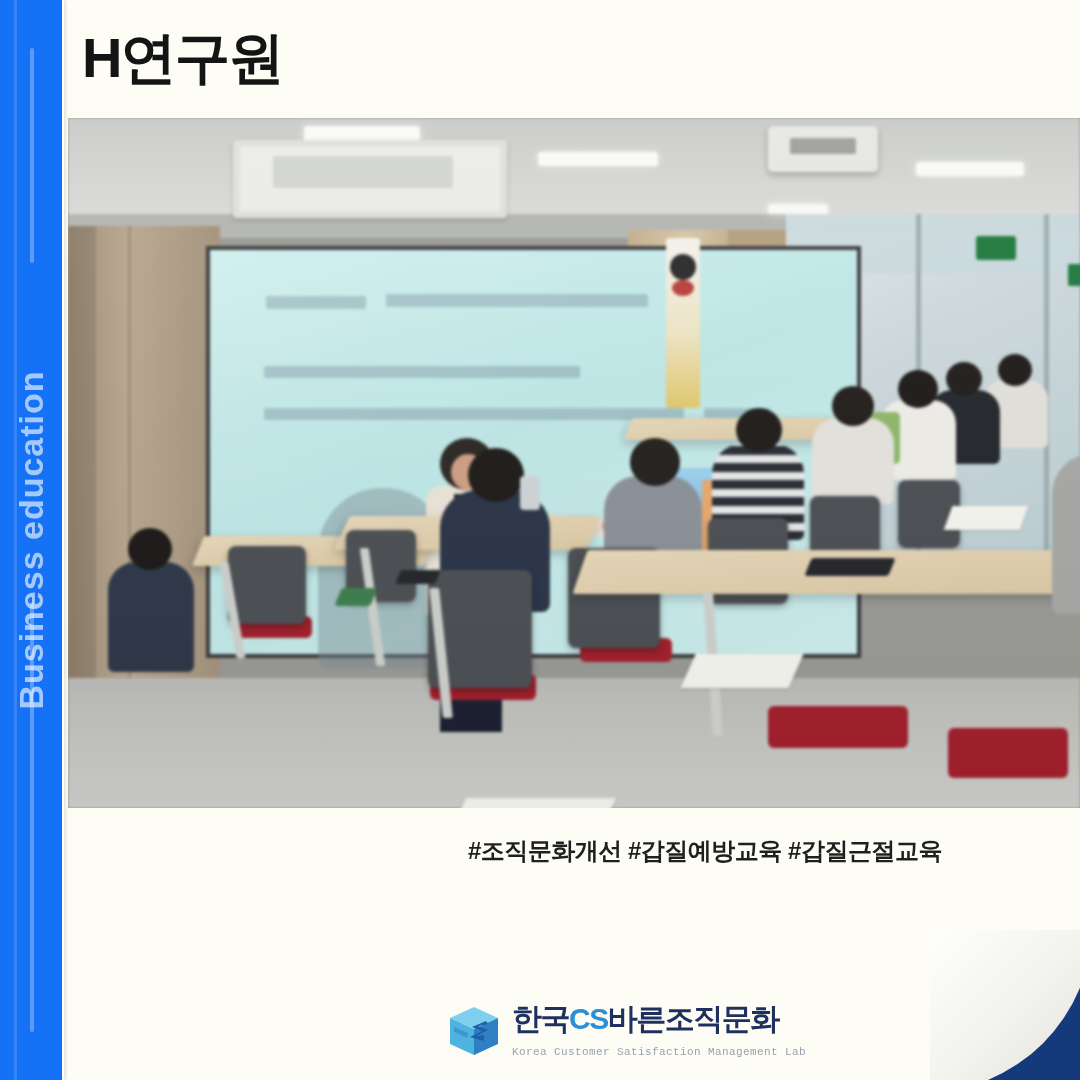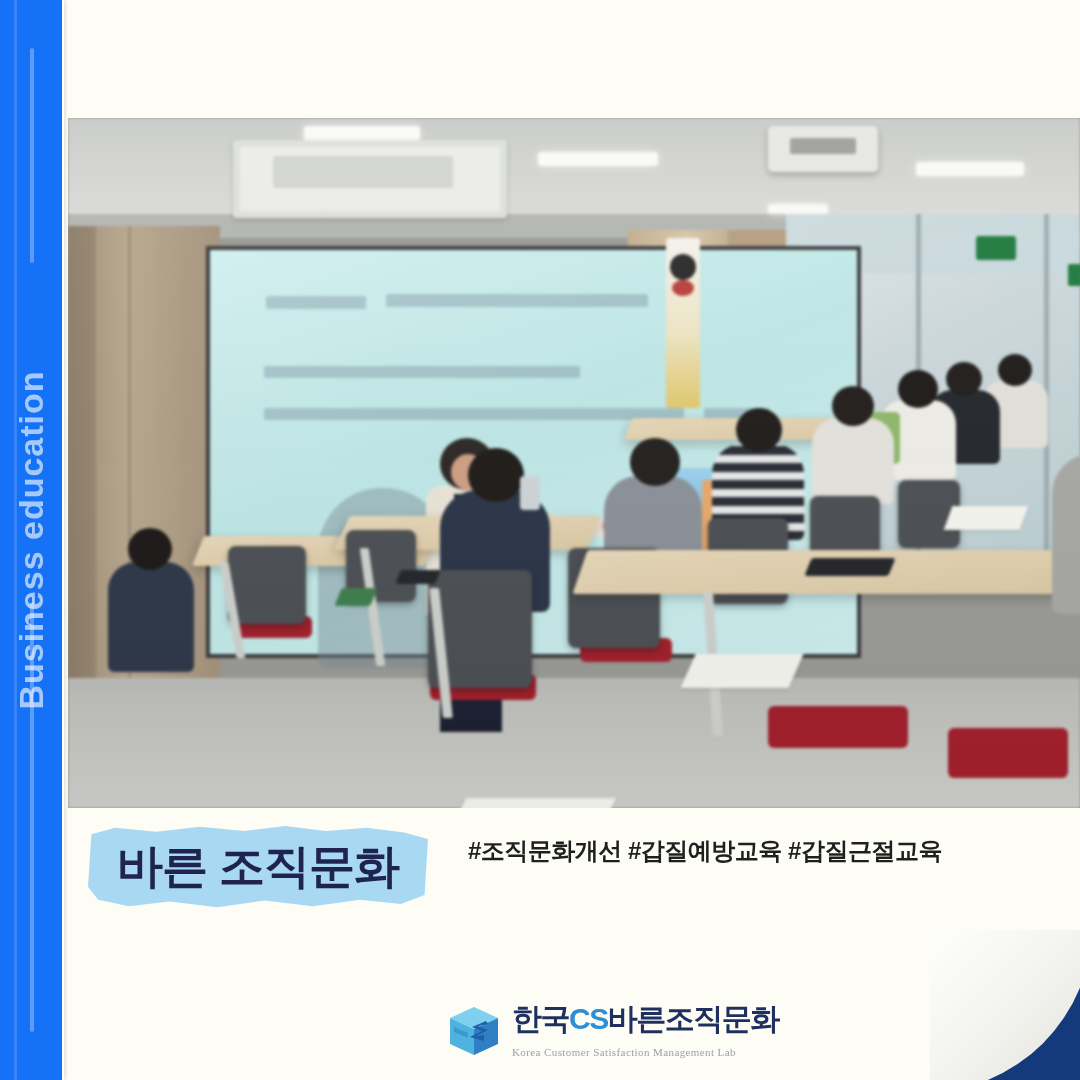--- a/index.html
+++ b/index.html
@@ -219,21 +219,21 @@
   }
 
   
   .logo{position:absolute;left:448px;top:1004px;display:flex;align-items:center;gap:12px;}
   .cube{width:52px;height:52px;position:relative;}
   .logo-txt{display:flex;flex-direction:column;line-height:1;}
   .logo-kr{font-size:30px;font-weight:900;letter-spacing:-1.5px;color:#1f2f5e;
     font-family:"Liberation Sans","DejaVu Sans",sans-serif;}
   .logo-kr .cs{color:#2b8fd6;}
   .logo-en{font-size:11px;color:#9aa2ad;letter-spacing:.4px;margin-top:13px;
-    font-family:Liberation Serif, serif;}
+    font-family:Liberation Mono, monospace;}
 
   
   .curl{position:absolute;right:0;bottom:0;width:150px;height:150px;overflow:hidden;}
   .curl-navy{position:absolute;right:-10px;bottom:-10px;width:170px;height:170px;
     background:#143a7b;
     clip-path:polygon(100% 0,100% 100%,0 100%);}
   .curl-page{position:absolute;right:-6px;bottom:-6px;width:162px;height:162px;
     background:linear-gradient(135deg,#ffffff 0%,#f2f2ee 55%,#e2e2dc 100%);
     clip-path:ellipse(104% 104% at 0% 0%);
     box-shadow:-3px -3px 10px rgba(0,0,0,.12);}
@@ -245,20 +245,21 @@
 
   <div class="rail">
     <div class="rail-inner-line"></div>
     <div class="rail-tick top"></div>
     <div class="rail-tick bot"></div>
     <div class="rail-label">Business education</div>
   </div>
 
   <div class="header">
     <div class="title-row">
+      <span class="t-black">H연구원</span>
     </div>
   </div>
 
   <div class="photo">
     <div class="photo-inner">
 
       <div class="ph ceiling"></div>
       <div class="ph ceil-shade"></div>
       <div class="ph lt lt1"></div>
       <div class="ph lt lt2"></div>
@@ -359,24 +360,20 @@
       <div class="ph blk b1"></div>
       <div class="ph blk b2"></div>
       <div class="ph green-pad"></div>
       <div class="ph cup"></div>
 
     </div>
     <div class="photo-overlay"></div>
   </div>
 
   <div class="bottom">
-    <div class="badge-wrap">
-      <div class="brush"></div>
-      <div class="badge-text">바른 조직문화</div>
-    </div>
     <div class="tags">
       <div>#조직문화개선 #갑질예방교육 #갑질근절교육</div>
     </div>
   </div>
 
   <div class="logo">
     <div class="cube">
       <svg width="52" height="52" viewBox="0 0 52 52" aria-hidden="true">
         <polygon points="26,2 50,13 26,24 2,13" fill="#7fd0ee"></polygon>
         <polygon points="2,13 26,24 26,50 2,39" fill="#4fb3e0"></polygon>

